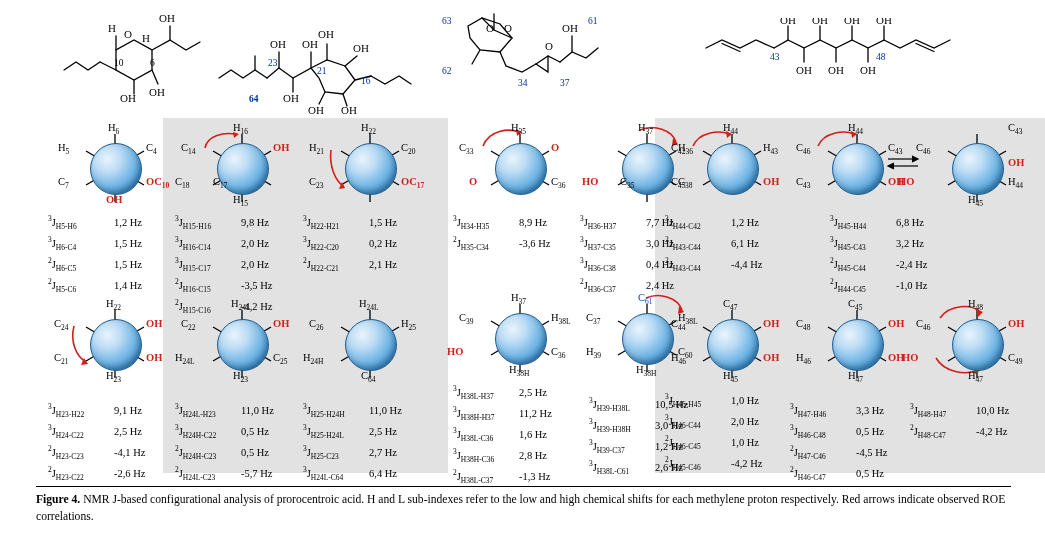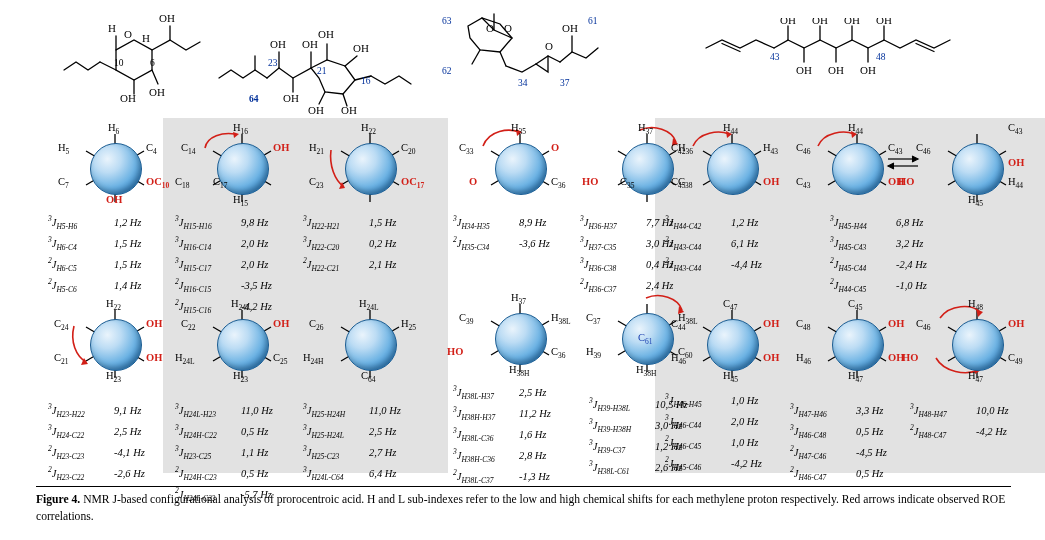--- a/index.html
+++ b/index.html
@@ -18,21 +18,21 @@
   .struct{position:absolute;}
   .struct svg{display:block;}
 
   
   .panels{position:absolute;left:0;top:118px;width:1045px;height:355px;}
   .shade{position:absolute;background:#e2e2e2;}
 
   .panel{position:absolute;}
   .newman{position:relative;width:148px;height:86px;}
   .jlist{font-family:"Liberation Serif", serif;font-size:10.5px;line-height:13.4px;margin-top:2px;}
-  .jrow{white-space:nowrap;font-style:italic;}
+  .jrow{white-space:nowrap;}
   .jlab{display:inline-block;width:66px;}
   .jlab sup{font-size:7.5px;}
   .jlab sub{font-size:7.5px;}
   .jval{display:inline-block;width:52px;text-align:left;}
 
   
   .circ{
     position:absolute;left:42px;top:19px;width:50px;height:50px;border-radius:50%;
     background:radial-gradient(circle at 33% 30%, #eaf4fc 0%, #bcdcf4 28%, #6fb4e4 58%, #2a7fc4 85%, #1d6aa8 100%);
     border:1px solid #1a5c92;
@@ -467,21 +467,20 @@
         <div class="lbl" style="left:56px;top:-2px;">H<sub>24L</sub></div>
         <div class="lbl" style="left:6px;top:18px;">C<sub>22</sub></div>
         <div class="lbl" style="left:0px;top:52px;">H<sub>24L</sub></div>
         <div class="lbl red" style="left:98px;top:18px;">OH</div>
         <div class="lbl" style="left:98px;top:52px;">C<sub>25</sub></div>
         <div class="lbl" style="left:58px;top:70px;">H<sub>23</sub></div>
       </div>
       <div class="jlist" style="margin-top:14px;">
         <div class="jrow"><span class="jlab"><sup>3</sup>J<sub>H24L-H23</sub></span><span class="jval">11,0 Hz</span></div>
         <div class="jrow"><span class="jlab"><sup>3</sup>J<sub>H24H-C22</sub></span><span class="jval">0,5 Hz</span></div>
-        <div class="jrow"><span class="jlab"><sup>3</sup>J<sub>H23-C25</sub></span><span class="jval">1,1 Hz</span></div>
         <div class="jrow"><span class="jlab"><sup>2</sup>J<sub>H24H-C23</sub></span><span class="jval">0,5 Hz</span></div>
         <div class="jrow"><span class="jlab"><sup>2</sup>J<sub>H24L-C23</sub></span><span class="jval">-5,7 Hz</span></div>
       </div>
     </div>
 
     <div class="panel" style="left:303px;top:182px;">
       <div class="newman">
         <svg width="148" height="86" viewBox="0 0 148 86">
           <g stroke="#000" stroke-width="1.3">
             <line x1="67" y1="44" x2="67" y2="10"></line>
@@ -543,21 +542,21 @@
             <line x1="67" y1="44" x2="38" y2="27"></line>
             <line x1="67" y1="44" x2="38" y2="61"></line>
             <line x1="67" y1="44" x2="96" y2="27"></line>
             <line x1="67" y1="44" x2="96" y2="61"></line>
             <line x1="67" y1="44" x2="67" y2="78"></line>
           </g>
           <path d="M66,4 C80,-2 98,4 102,16" stroke="#d21f17" stroke-width="1.6" fill="none"></path>
           <path d="M99,12 l5,6 l-6,2 z" fill="#d21f17"></path>
         </svg>
         <div class="circ" style="left:42px;top:19px;"></div>
-        <div class="lbl blue" style="left:58px;top:-2px;color:#1a3fb0;margin-top:40px;">C<sub>61</sub></div>
+        <div class="lbl blue" style="left:58px;top:-2px;color:#1a3fb0;">C<sub>61</sub></div>
         <div class="lbl" style="left:6px;top:18px;">C<sub>37</sub></div>
         <div class="lbl" style="left:6px;top:52px;">H<sub>39</sub></div>
         <div class="lbl" style="left:98px;top:18px;">H<sub>38L</sub></div>
         <div class="lbl" style="left:98px;top:52px;">C<sub>60</sub></div>
         <div class="lbl" style="left:56px;top:70px;">H<sub>38H</sub></div>
       </div>
       <div class="jlist" style="margin-top:14px;margin-left:9px;">
         <div class="jrow"><span class="jlab"><sup>3</sup>J<sub>H39-H38L</sub></span><span class="jval">10,5 Hz</span></div>
         <div class="jrow"><span class="jlab"><sup>3</sup>J<sub>H39-H38H</sub></span><span class="jval">3,0 Hz</span></div>
         <div class="jrow"><span class="jlab"><sup>3</sup>J<sub>H39-C37</sub></span><span class="jval">1,2 Hz</span></div>

